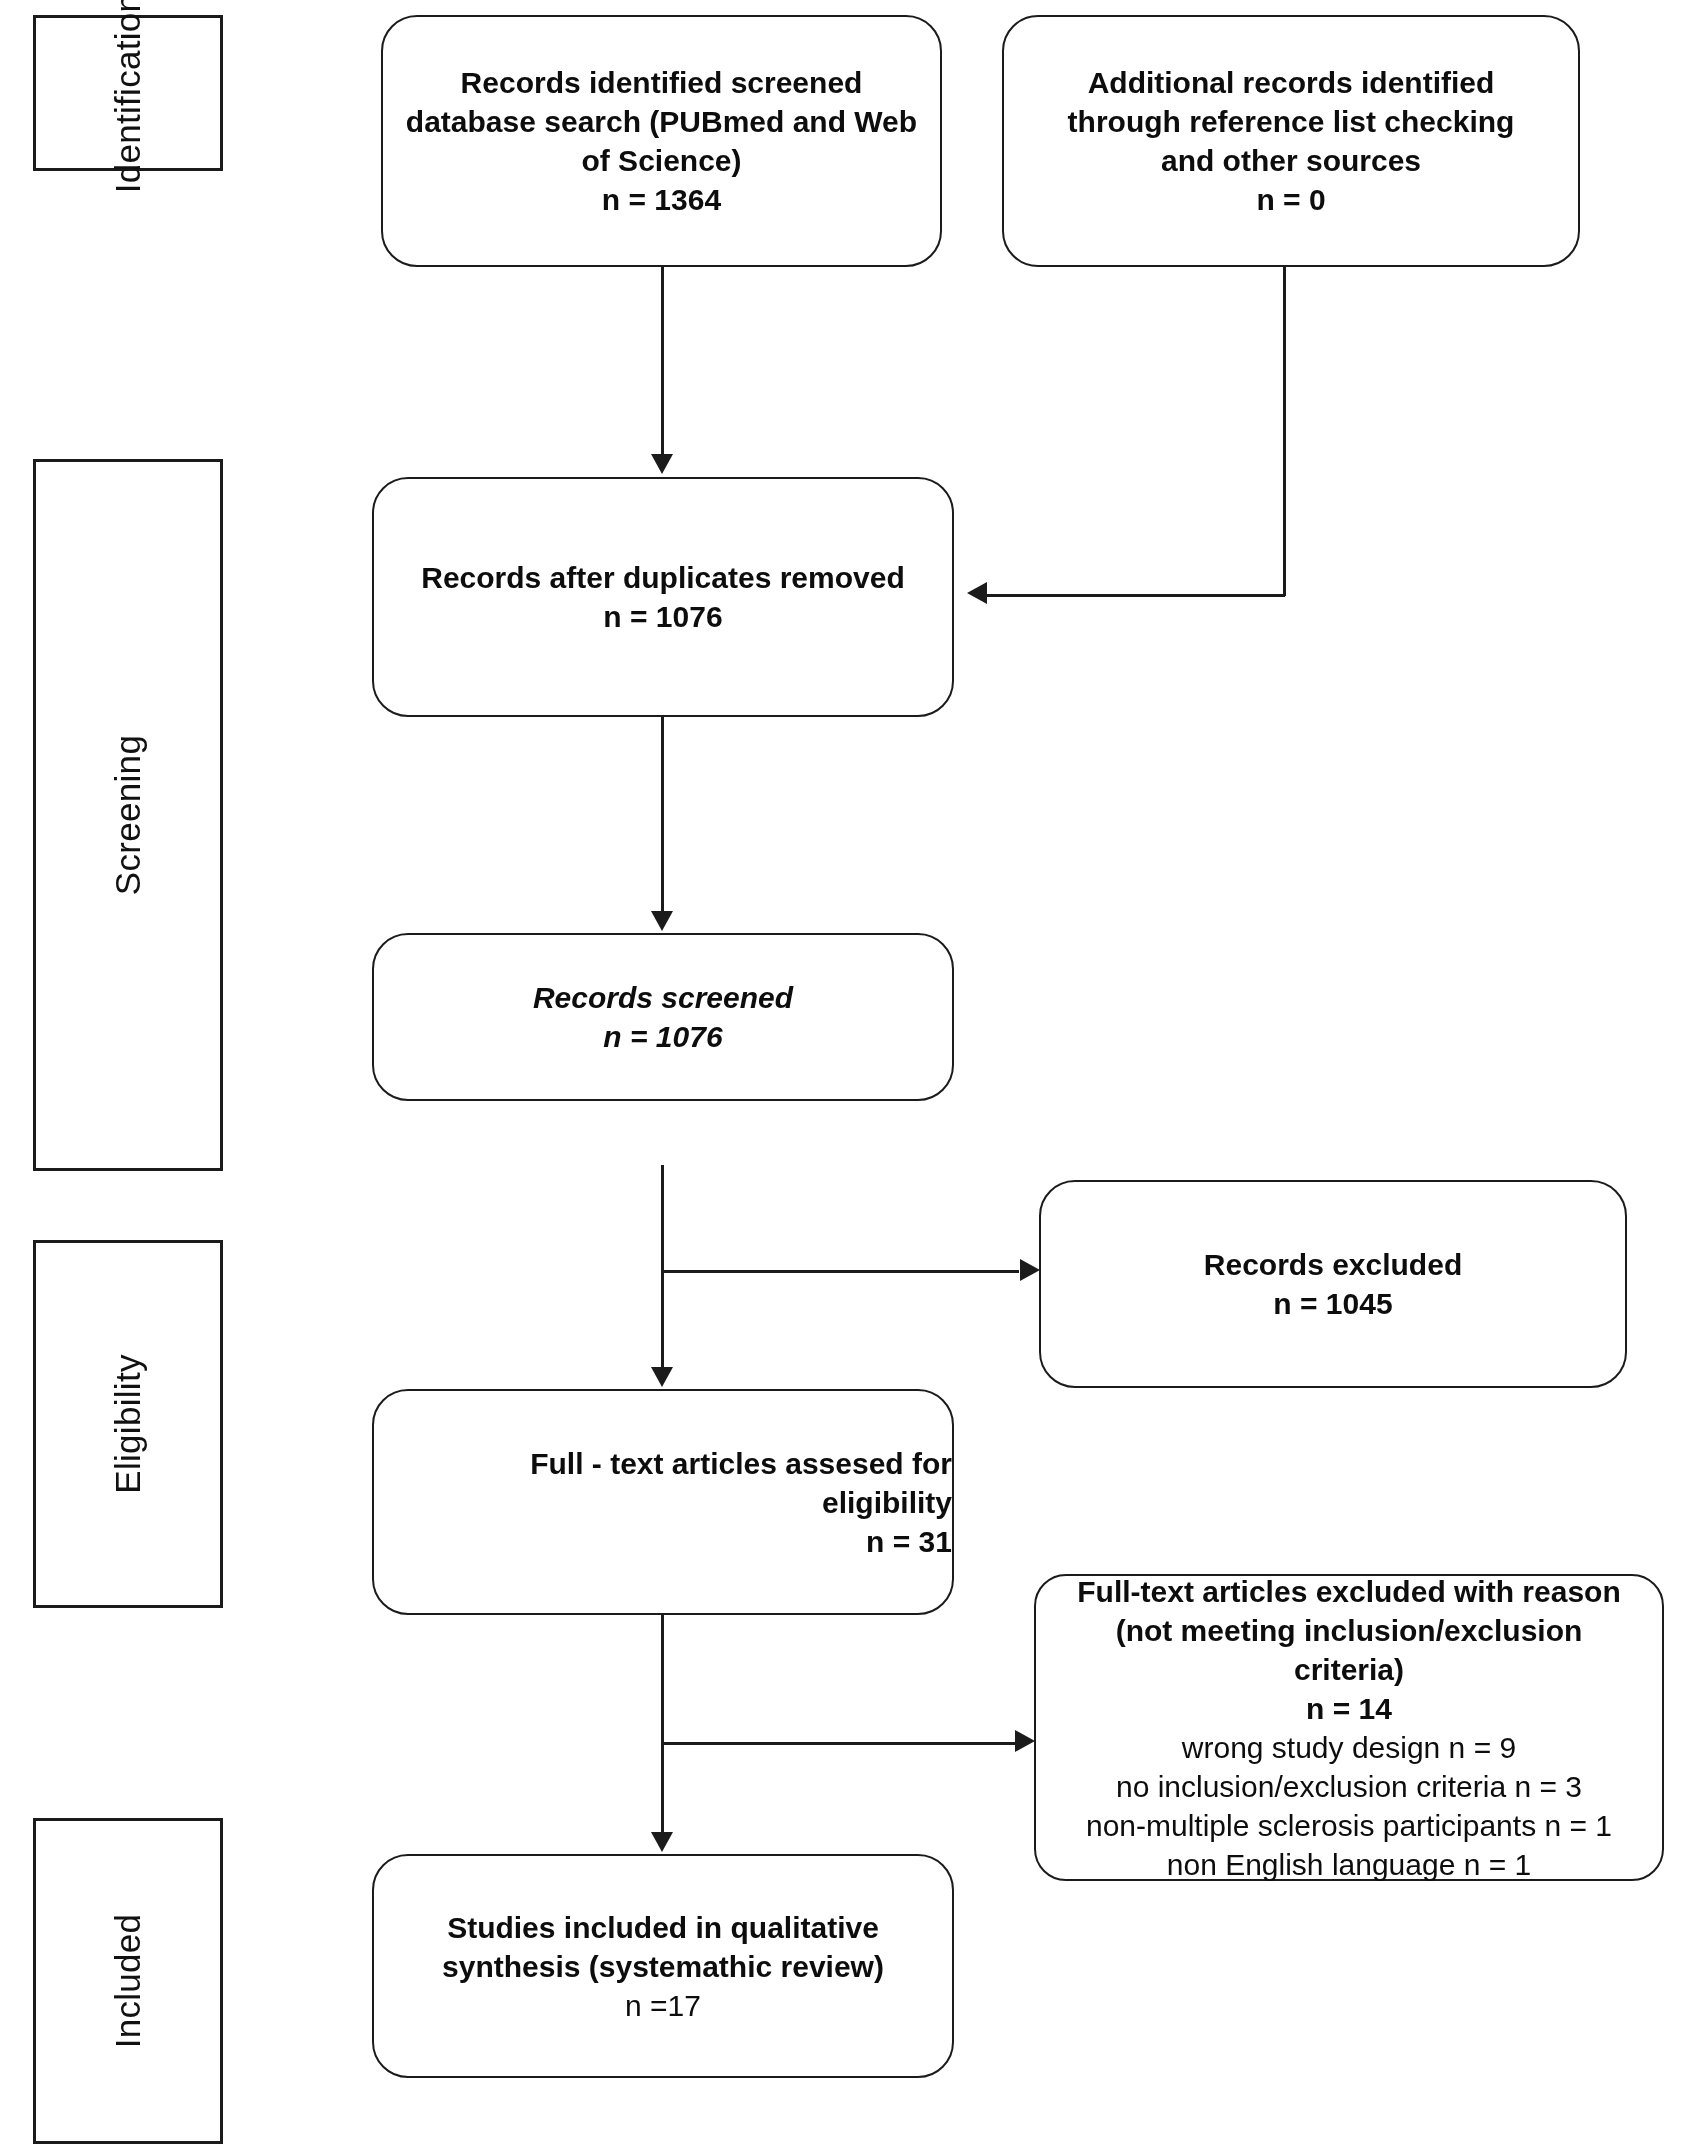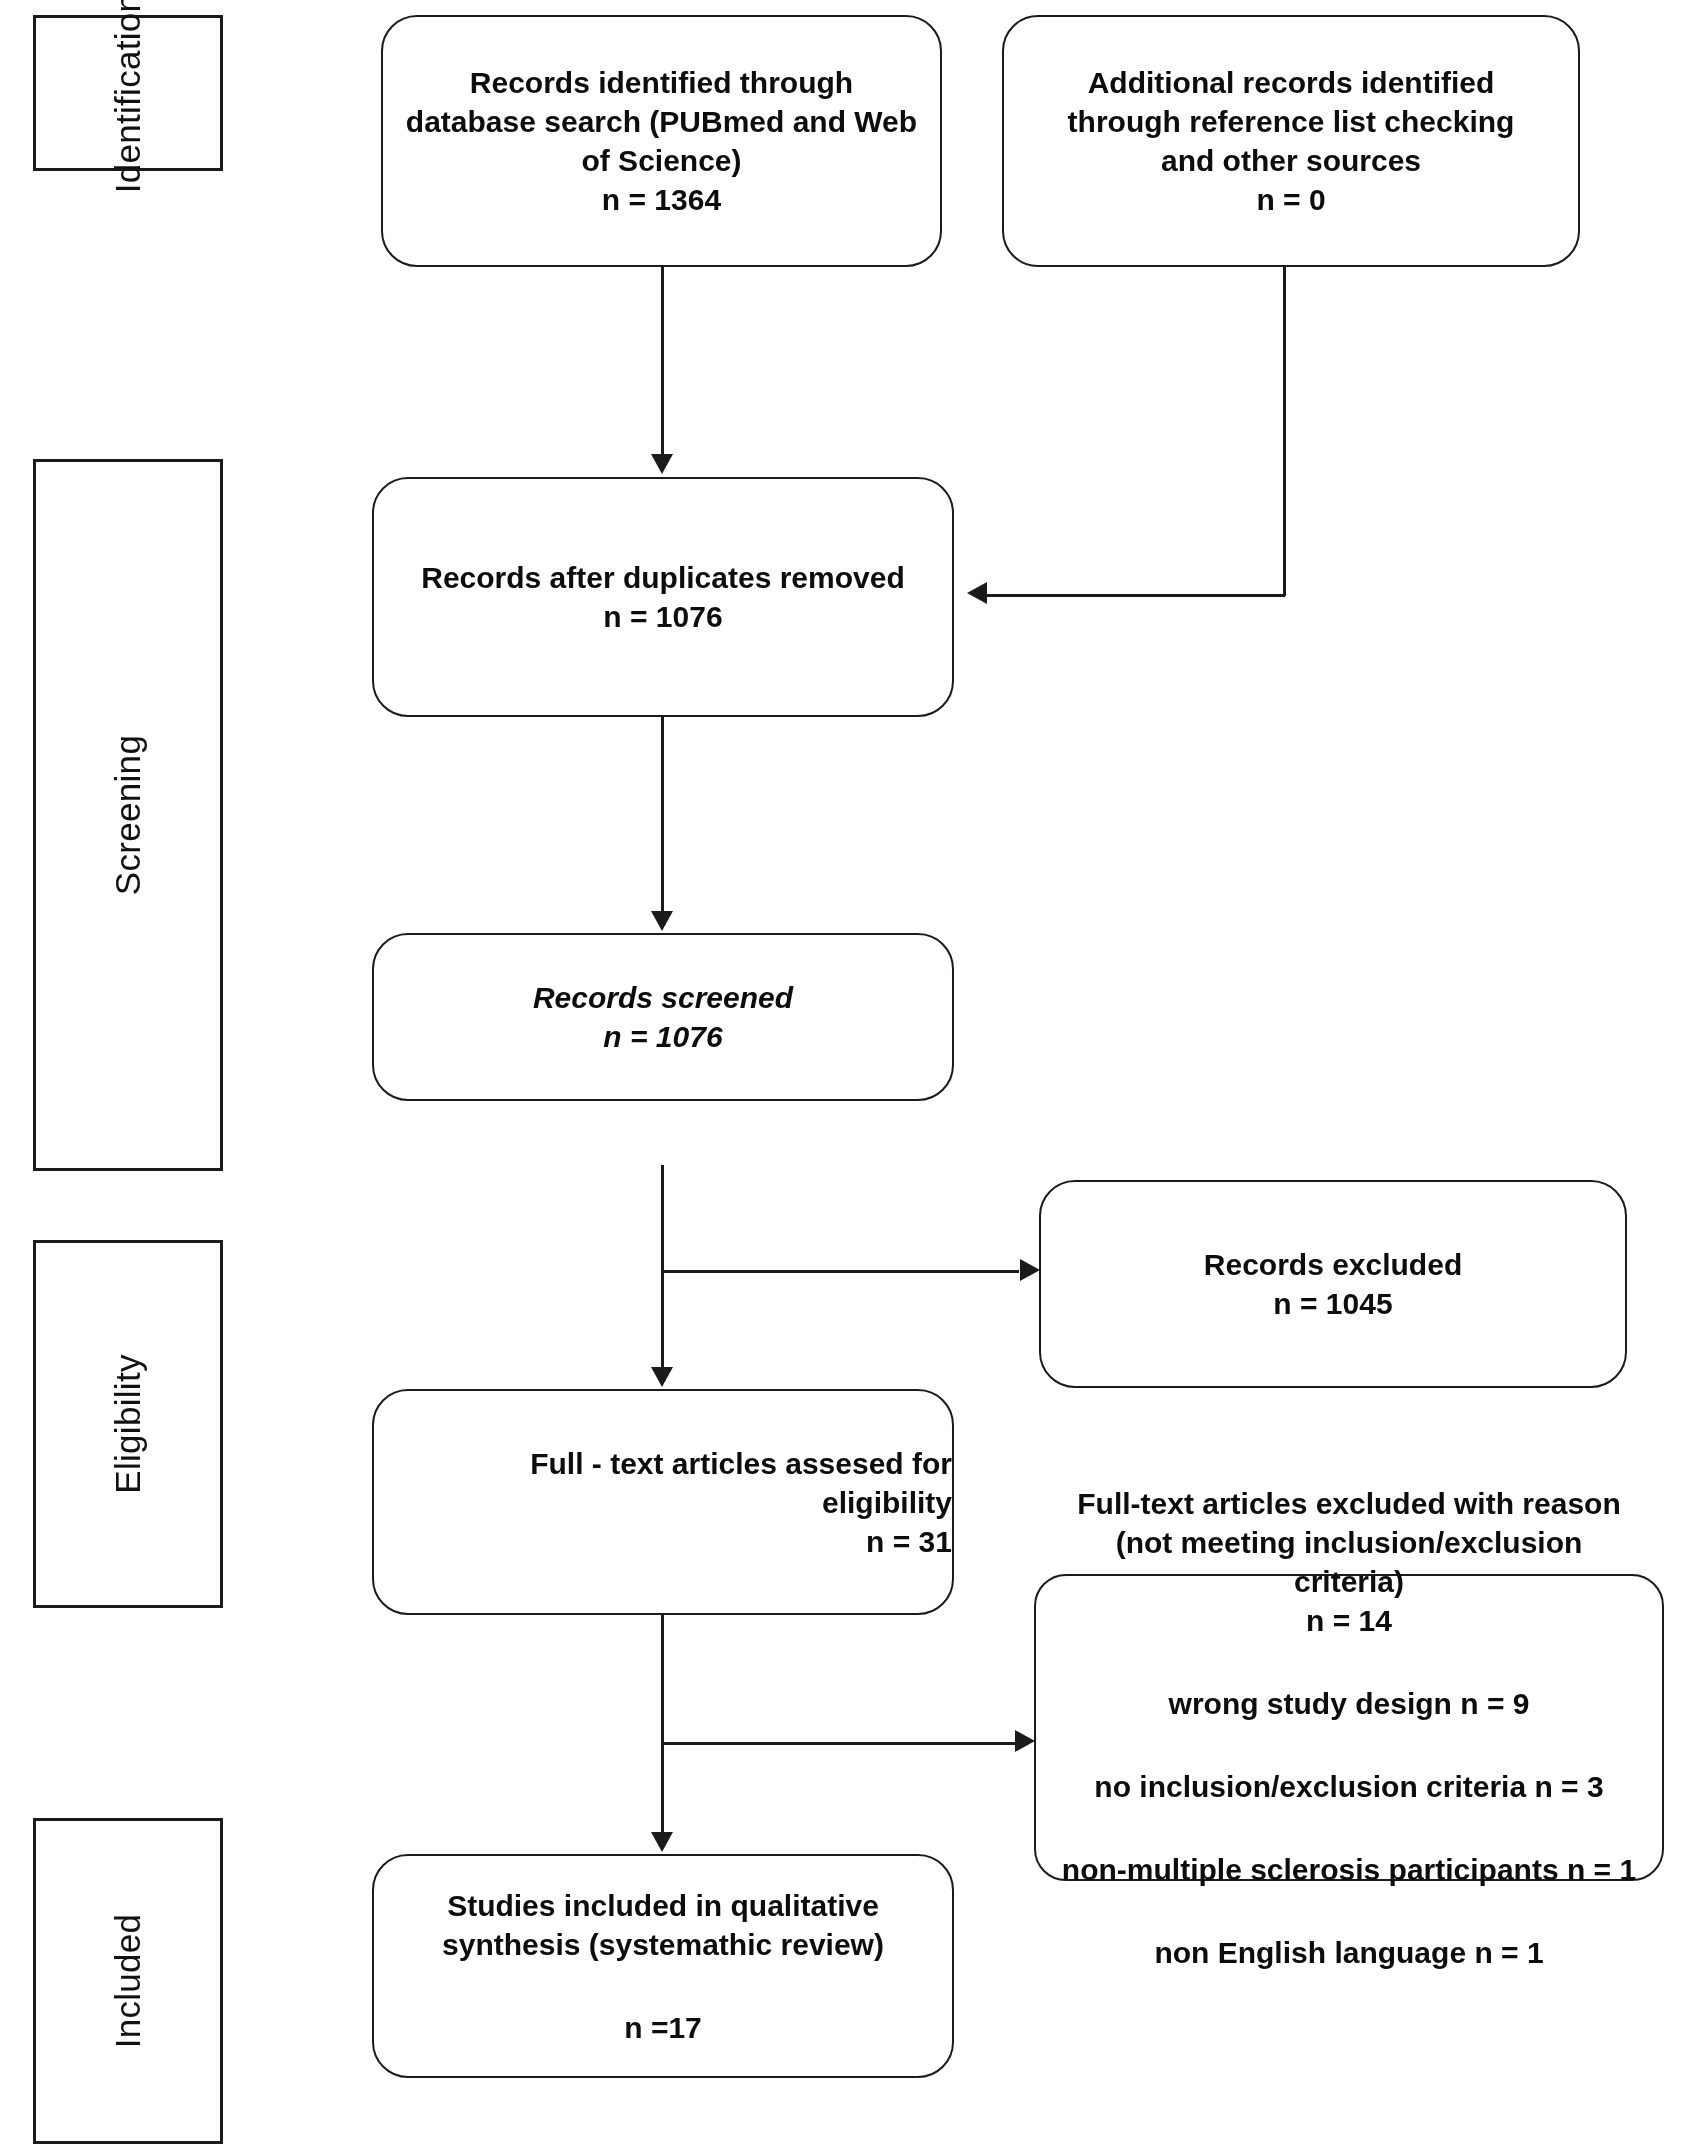--- a/index.html
+++ b/index.html
@@ -37,21 +37,21 @@
     align-items:center;justify-content:center;
     text-align:center;
     color:#0d0d0d;
   }
   .node .line{
     font-size:30px;
     font-weight:bold;
     line-height:1.30;
     white-space:nowrap;
   }
-  .node .line.reg{font-weight:700;margin-top:44px;}
+  .node .line.reg{font-weight:400;}
   .node.tight{border-radius:32px;}
   
   .vline{position:absolute;background:#1b1b1b;width:3px;}
   .hline{position:absolute;background:#1b1b1b;height:3px;}
   .arrow-down{
     position:absolute;width:0;height:0;
     border-left:11.5px solid transparent;
     border-right:11.5px solid transparent;
     border-top:20.5px solid #1b1b1b;
   }
@@ -83,21 +83,21 @@
 
   <div class="stage-label" style="left:33px;top:1240px;width:190px;height:368px;">
     <span class="vtext">Eligibility</span>
   </div>
 
   <div class="stage-label" style="left:33px;top:1818px;width:190px;height:326px;">
     <span class="vtext">Included</span>
   </div>
 
   <div class="node" style="left:381px;top:14.5px;width:561px;height:252px;">
-    <div class="line">Records identified through</div>
+    <div class="line">Records identified screened</div>
     <div class="line">database search (PUBmed and Web</div>
     <div class="line">of Science)</div>
     <div class="line">n = 1364</div>
   </div>
 
   <div class="node" style="left:1002px;top:14.5px;width:578px;height:252px;">
     <div class="line">Additional records identified</div>
     <div class="line">through reference list checking</div>
     <div class="line">and other sources</div>
     <div class="line">n = 0</div>

